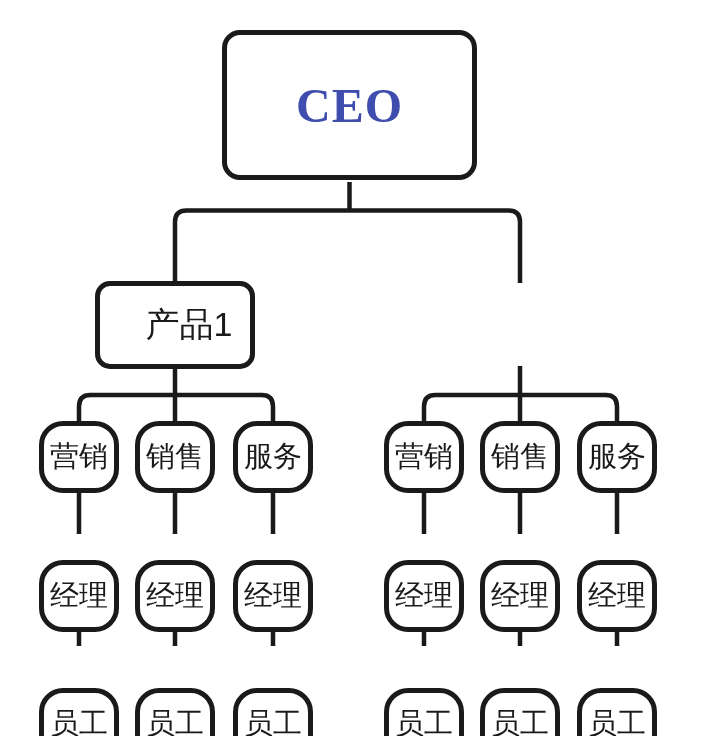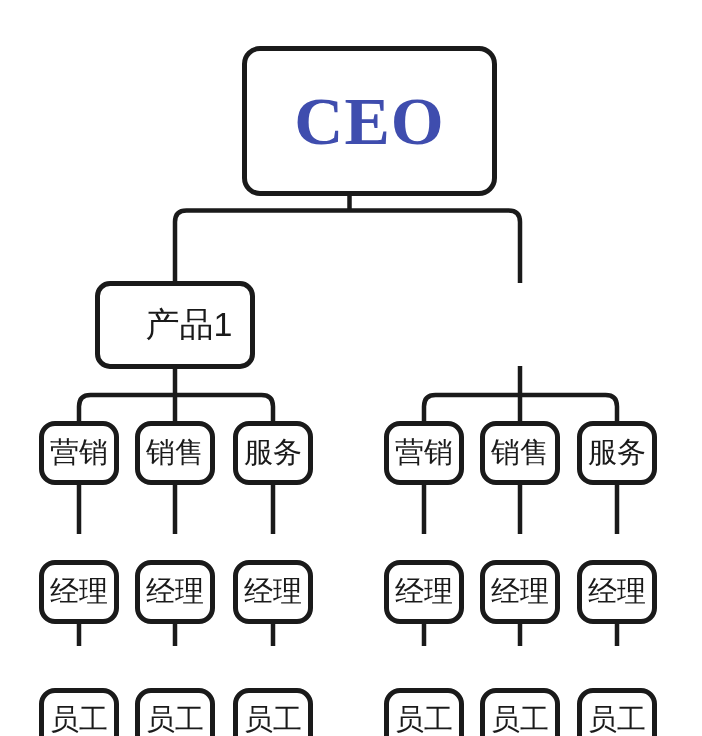--- a/index.html
+++ b/index.html
@@ -35,41 +35,40 @@
     background: #ffffff;
     border: 5px solid #1a1a1a;
     display: flex;
     align-items: center;
     justify-content: center;
     color: #1a1a1a;
     z-index: 1;
     white-space: nowrap;
   }
   .node-ceo {
-    left: 222px; top: 46px;
+    left: 222px; top: 30px;
     width: 255px; height: 150px;
     border-radius: 18px;
     font-family: "Liberation Serif", serif;
     font-weight: bold;
-    font-size: 68px;
+    font-size: 48px;
     color: #3f4dae;
     letter-spacing: 1px;
-    margin-left: 20px;
   }
   .node-product {
     top: 281px;
     width: 160px; height: 88px;
     border-radius: 15px;
     font-size: 34px;
   }
   .node-product.p1 { left: 95px; padding-left: 28px; }
   .node-product.p2 { left: 440px; }
   .node-small {
-    width: 80px; height: 64px;
-    border-radius: 16px;
+    width: 80px; height: 72px;
+    border-radius: 24px;
     font-size: 29px;
   }
   .row-dept    { top: 421px; }
   .row-manager { top: 560px; }
   .row-staff   { top: 672px; margin-top: 16px; }
   .col-0 { left: 39px; }
   .col-1 { left: 135px; }
   .col-2 { left: 233px; }
   .col-3 { left: 384px; }
   .col-4 { left: 480px; }

